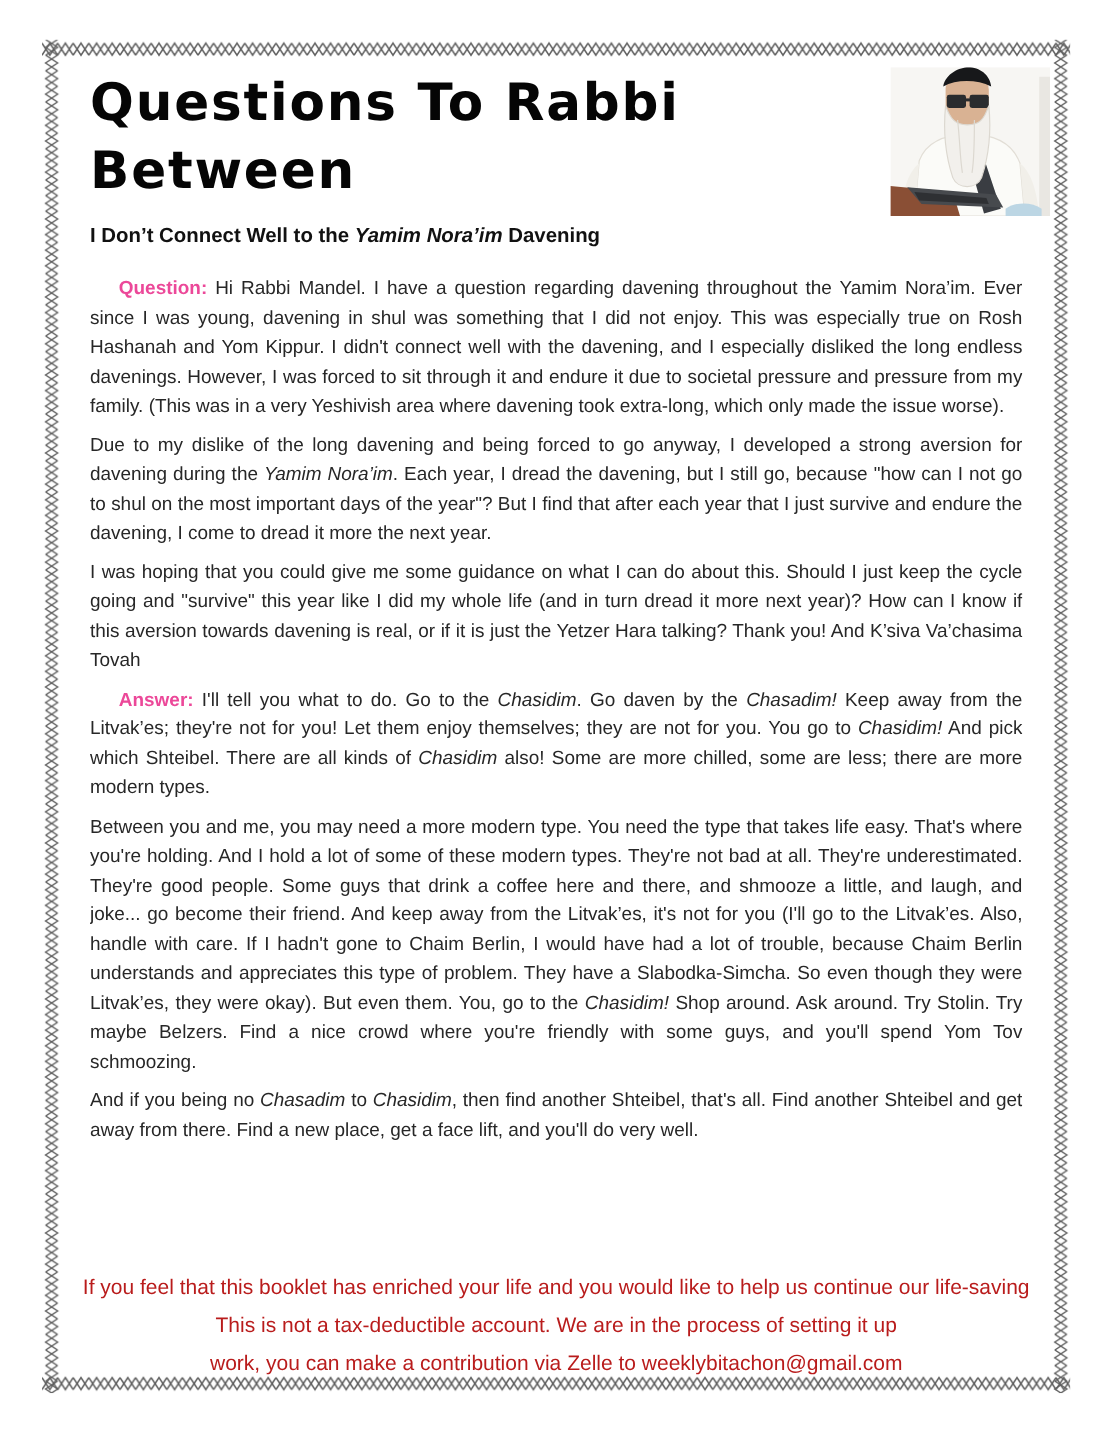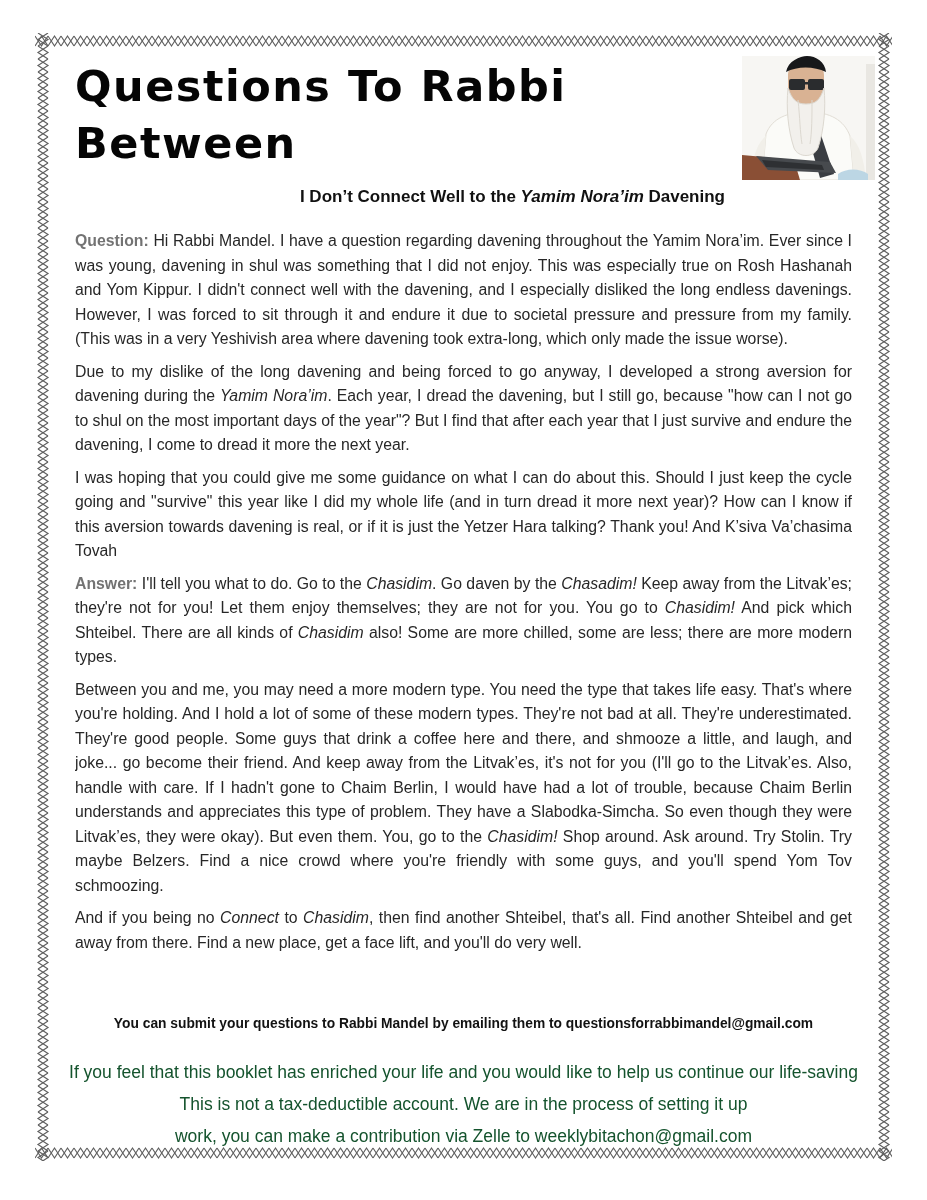--- a/index.html
+++ b/index.html
@@ -14,38 +14,38 @@
   .band-left{left:35px;top:33px;width:16px;height:1128px;}
   .band-right{left:876px;top:33px;width:16px;height:1128px;}
   
   .title{
     position:absolute;left:75px;top:58px;width:650px;text-align:left;
     font-family:"DejaVu Sans",sans-serif;font-weight:800;color:#050505;
     font-size:43px;line-height:57px;letter-spacing:1.5px;
   }
   .photo{position:absolute;left:742px;top:56px;width:133px;height:124px;}
   .subtitle{
-    position:absolute;left:75px;top:187px;width:650px;text-align:right;
+    position:absolute;left:75px;top:187px;width:650px;text-align:left;
     font-weight:bold;font-size:17px;color:#111;
   }
   
   .article{
     position:absolute;left:75px;top:229px;width:777px;max-height:786px;overflow:hidden;
     font-size:15.8px;line-height:24.5px;text-align:justify;color:#272727;
   }
   .article p{margin:0 0 8px 0;}
-  .article b{color:#737373;}
+  .article b{color:#ec4899;margin-left:24px;}
   
   .footer-bold{
     position:absolute;left:75px;top:1014px;width:777px;text-align:center;
     font-weight:bold;font-size:13.8px;line-height:20px;color:#121212;
   }
   .donation{
     position:absolute;left:55px;top:1056px;width:817px;text-align:center;
-    font-size:17.5px;line-height:32px;font-weight:300;color:#14532d;
+    font-size:17.5px;line-height:32px;font-weight:300;color:#b91c1c;
   }
   .donation div{margin-bottom:0;}
 </style>
 </head>
 <body>
 
 <svg class="band band-top" aria-hidden="true">
   <defs>
     <pattern id="bp-top" patternUnits="userSpaceOnUse" width="13" height="16">
       <path d="M0,3 L6.5,13 L13,3" fill="none" stroke="#5f5f5f" stroke-width="1.2"></path>
@@ -116,24 +116,23 @@
 </svg>
 
 <div class="subtitle"><span>I Don’t Connect Well to the </span><i>Yamim Nora’im</i><span> Davening</span></div>
 
 <div class="article">
   <p><b>Question:</b><span> Hi Rabbi Mandel. I have a question regarding davening throughout the Yamim Nora’im. Ever since I was young, davening in shul was something that I did not enjoy. This was especially true on Rosh Hashanah and Yom Kippur. I didn't connect well with the davening, and I especially disliked the long endless davenings. However, I was forced to sit through it and endure it due to societal pressure and pressure from my family. (This was in a very Yeshivish area where davening took extra-long, which only made the issue worse).</span></p>
   <p><span>Due to my dislike of the long davening and being forced to go anyway, I developed a strong aversion for davening during the </span><i>Yamim Nora’im</i><span>. Each year, I dread the davening, but I still go, because "how can I not go to shul on the most important days of the year"? But I find that after each year that I just survive and endure the davening, I come to dread it more the next year.</span></p>
   <p><span>I was hoping that you could give me some guidance on what I can do about this. Should I just keep the cycle going and "survive" this year like I did my whole life (and in turn dread it more next year)? How can I know if this aversion towards davening is real, or if it is just the Yetzer Hara talking? Thank you! And K’siva Va’chasima Tovah</span></p>
   <p><b>Answer:</b><span> I'll tell you what to do. Go to the </span><i>Chasidim</i><span>. Go daven by the </span><i>Chasadim!</i><span> Keep away from the Litvak’es; they're not for you! Let them enjoy themselves; they are not for you. You go to </span><i>Chasidim!</i><span> And pick which Shteibel. There are all kinds of </span><i>Chasidim</i><span> also! Some are more chilled, some are less; there are more modern types.</span></p>
   <p><span>Between you and me, you may need a more modern type. You need the type that takes life easy. That's where you're holding. And I hold a lot of some of these modern types. They're not bad at all. They're underestimated. They're good people. Some guys that drink a coffee here and there, and shmooze a little, and laugh, and joke... go become their friend. And keep away from the Litvak’es, it's not for you (I'll go to the Litvak’es. Also, handle with care. If I hadn't gone to Chaim Berlin, I would have had a lot of trouble, because Chaim Berlin understands and appreciates this type of problem. They have a Slabodka-Simcha. So even though they were Litvak’es, they were okay). But even them. You, go to the </span><i>Chasidim!</i><span> Shop around. Ask around. Try Stolin. Try maybe Belzers. Find a nice crowd where you're friendly with some guys, and you'll spend Yom Tov schmoozing.</span></p>
-  <p><span>And if you being no </span><i>Connect</i><span> to </span><i>Chasidim</i><span>, then find another Shteibel, that's all. Find another Shteibel and get away from there. Find a new place, get a face lift, and you'll do very well.</span></p>
+  <p><span>And if you being no </span><i>Chasadim</i><span> to </span><i>Chasidim</i><span>, then find another Shteibel, that's all. Find another Shteibel and get away from there. Find a new place, get a face lift, and you'll do very well.</span></p>
 </div>
 
 <div class="footer-bold">
-  <div>You can submit your questions to Rabbi Mandel by emailing them to questionsforrabbimandel@gmail.com</div>
 </div>
 
 <div class="donation">
   <div>If you feel that this booklet has enriched your life and you would like to help us continue our life-saving</div>
   <div>This is not a tax-deductible account. We are in the process of setting it up</div>
   <div>work, you can make a contribution via Zelle to weeklybitachon@gmail.com</div>
 </div>
 
 </body></html>

